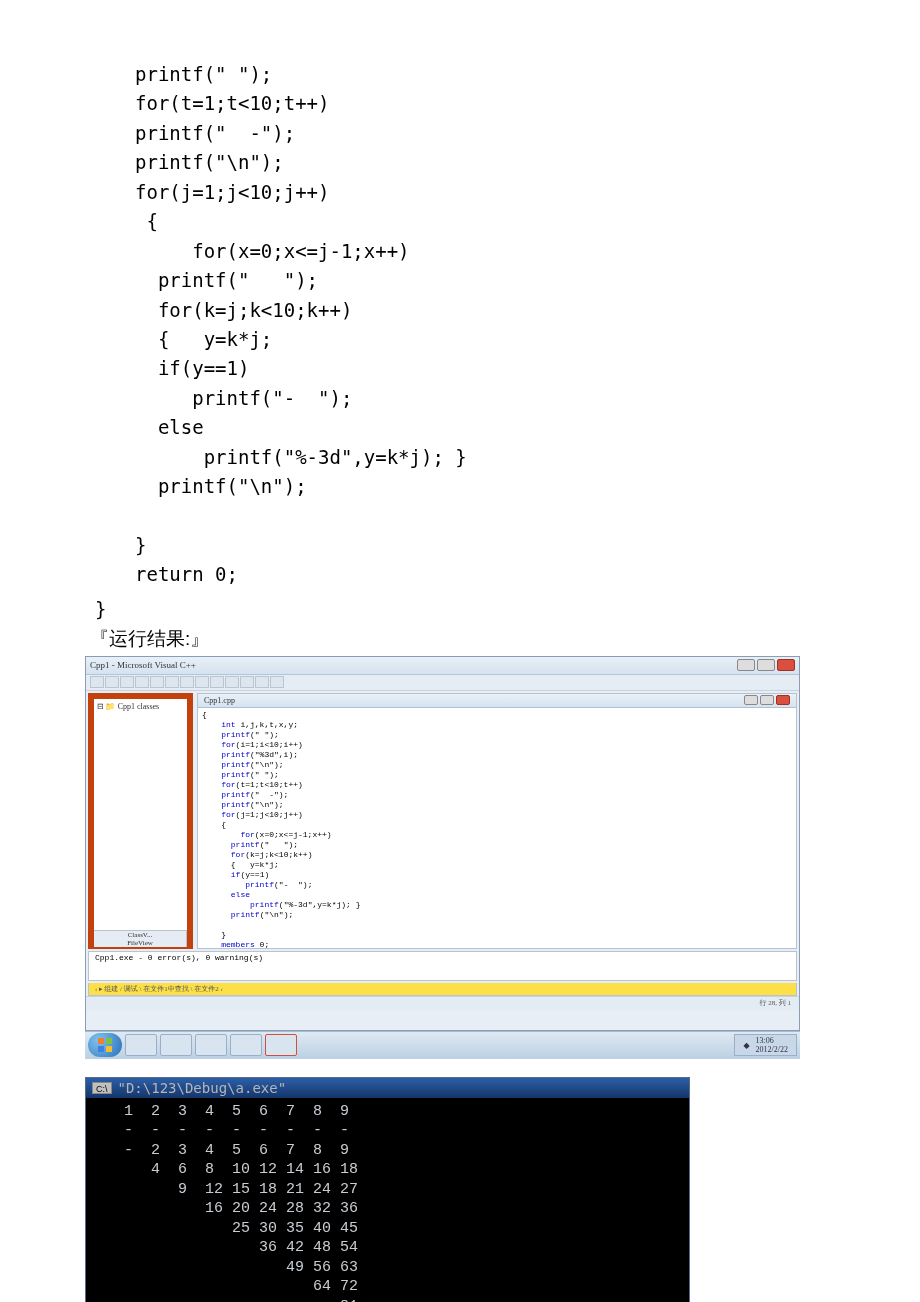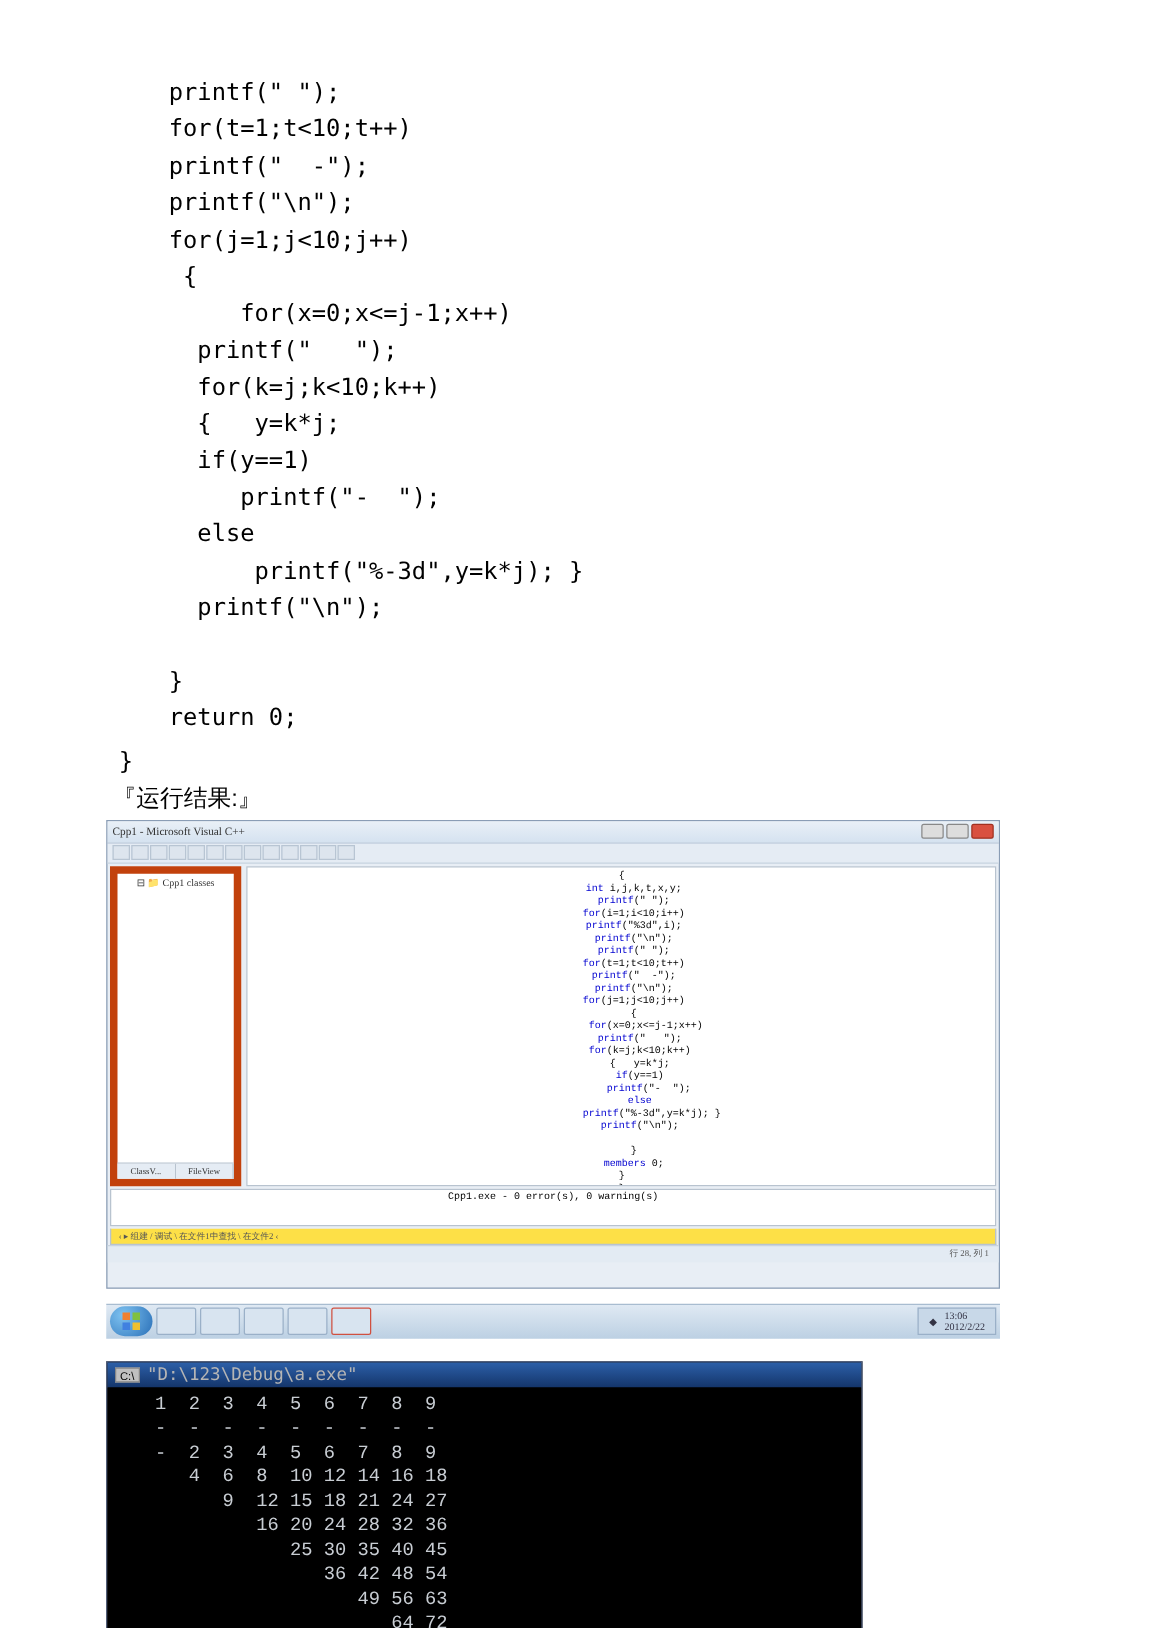--- a/index.html
+++ b/index.html
@@ -21,24 +21,22 @@
       font-family: Liberation Sans, sans-serif;
       font-size: 19px;
       margin-left: 5px;
       margin-bottom: 4px;
     }
     .ide-window {
       width: 715px;
       height: 375px;
       border: 1px solid #8a9db5;
       background: #e8eef5;
-      margin-bottom: 12px;
       position: relative;
       overflow: hidden;
-      text-align: center;
     }
     .ide-titlebar {
       height: 18px;
       background: linear-gradient(#e9f0f7, #d5e2f0);
       display: flex;
       align-items: center;
       padding: 0 4px;
       font-size: 9px;
       color: #333;
       justify-content: space-between;
@@ -99,20 +97,21 @@
     .sidebar-content {
       padding: 3px;
       color: #333;
     }
     .sidebar-tabs {
       position: absolute;
       bottom: 0; left: 0; right: 0;
       display: flex;
       border-top: 1px solid #b8c3cf;
       height: 13px;
+      flex-direction: column;
     }
     .sidebar-tab {
       flex: 1;
       font-size: 7px;
       background: #e5ecf4;
       border-right: 1px solid #b8c3cf;
       display: flex;
       align-items: center;
       justify-content: center;
       color: #333;
@@ -306,20 +305,28 @@
     <div class="ide-sidebar">
       <div class="sidebar-content">
         <span>⊟ </span><span style="color:#2a58a0">📁 </span><span>Cpp1 classes</span>
       </div>
       <div class="sidebar-tabs">
         <div class="sidebar-tab">ClassV...</div>
         <div class="sidebar-tab">FileView</div>
       </div>
     </div>
     <div class="ide-editor-wrap">
+      <div class="editor-tab">
+        <span>Cpp1.cpp</span>
+        <span class="win-btns">
+          <span class="win-btn"></span>
+          <span class="win-btn"></span>
+          <span class="win-btn close"></span>
+        </span>
+      </div>
       <div class="editor-body">{
     <span class="kw">int</span> i,j,k,t,x,y;
     <span class="kw">printf</span>(" ");
     <span class="kw">for</span>(i=1;i&lt;10;i++)
     <span class="kw">printf</span>("%3d",i);
     <span class="kw">printf</span>("\n");
     <span class="kw">printf</span>(" ");
     <span class="kw">for</span>(t=1;t&lt;10;t++)
     <span class="kw">printf</span>("  -");
     <span class="kw">printf</span>("\n");

